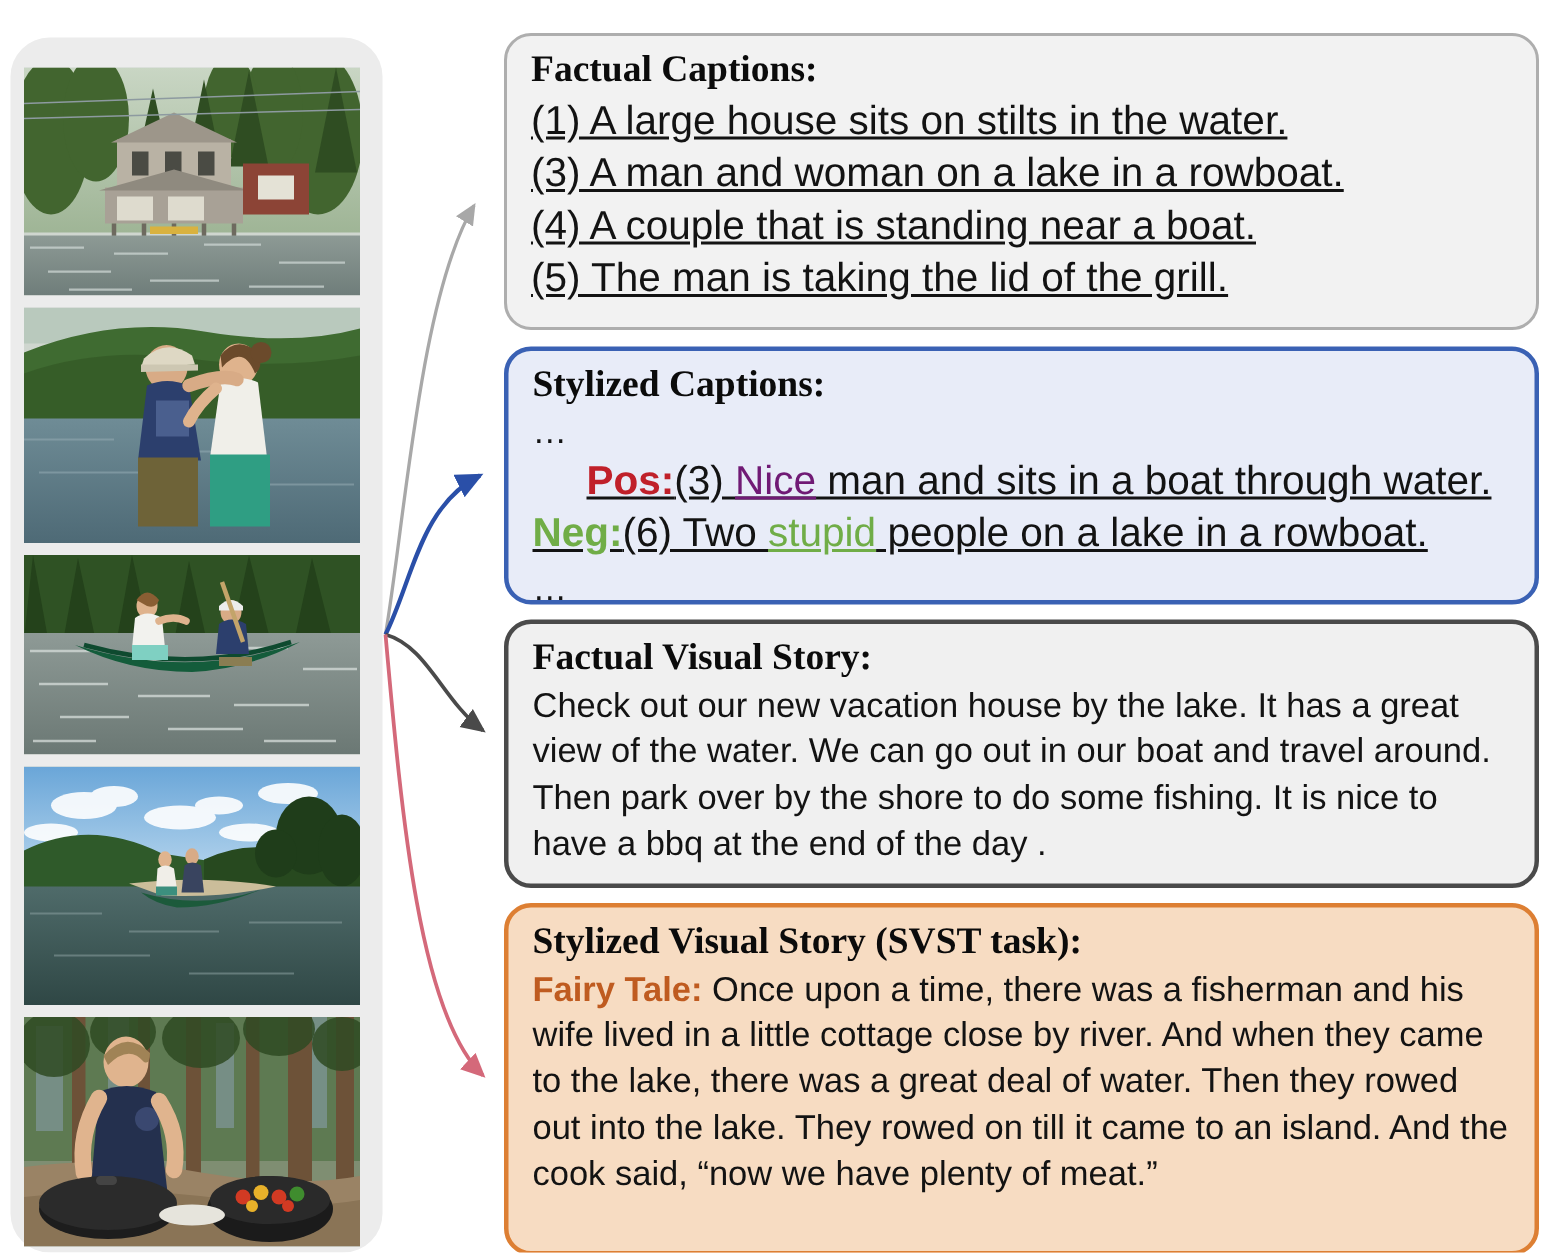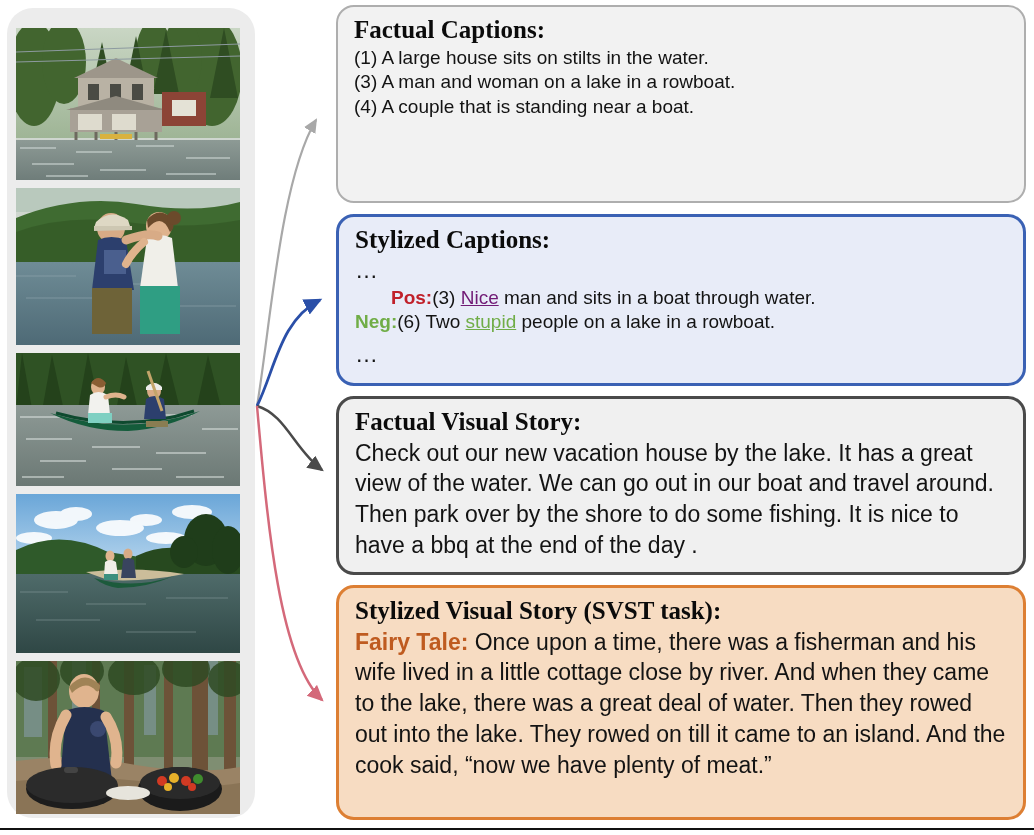--- a/index.html
+++ b/index.html
@@ -11,21 +11,21 @@
     width: 1034px;
     height: 835px;
     font-family: "Liberation Sans", sans-serif;
     position: relative;
     overflow: hidden;
   }
 
   
   #figure {
     position: absolute;
-    left: 0; top: 0;
+    left: 0; top: 17px;
     width: 1034px;
     height: 626px;
   }
 
   
   #photo-strip {
     position: absolute;
     left: 7px;
     top: 8px;
     width: 248px;
@@ -70,24 +70,25 @@
     font-family: "Liberation Serif", serif;
     font-weight: bold;
     font-size: 25px;
     line-height: 1.18;
     color: #0b0b0b;
     margin-bottom: 1px;
     white-space: nowrap;
   }
   .box-line {
     font-family: "Liberation Sans", sans-serif;
-    font-size: 19px;
+    font-size: 27px;
     line-height: 1.30;
     color: #131313;
     white-space: nowrap;
+    text-decoration: underline;
   }
   .box-para {
     font-family: "Liberation Sans", sans-serif;
     font-size: 23px;
     line-height: 1.34;
     color: #131313;
   }
 
   #box-factual-captions {
     top: 5px;
@@ -425,20 +426,21 @@
     <path d="M257 406 C 285 414 295 450 322 470" fill="none" stroke="#4a4a4a" stroke-width="2.5" marker-end="url(#ah-dgray)"></path>
 
     <path d="M257 406 C 268 530 280 660 322 700" fill="none" stroke="#d4697a" stroke-width="2.5" marker-end="url(#ah-red)"></path>
   </svg>
 
   <div class="box" id="box-factual-captions">
     <div class="box-title">Factual Captions:</div>
     <div class="box-line">(1) A large house sits on stilts in the water.</div>
     <div class="box-line">(3) A man and woman on a lake in a rowboat.</div>
     <div class="box-line">(4) A couple that is standing near a boat.</div>
+    <div class="box-line">(5) The man is taking the lid of the grill.</div>
   </div>
 
   <div class="box" id="box-stylized-captions">
     <div class="box-title">Stylized Captions:</div>
     <div class="ellipsis" id="sc-ellipsis-top">…</div>
     <div class="box-line"><span class="tag-pos">Pos:</span><span>(3) </span><span class="hl-pos">Nice</span><span> man and sits in a boat through water.</span></div>
     <div class="box-line"><span class="tag-neg">Neg:</span><span>(6) Two </span><span class="hl-neg">stupid</span><span> people on a lake in a rowboat.</span></div>
     <div class="ellipsis" id="sc-ellipsis-bottom">…</div>
   </div>
 

